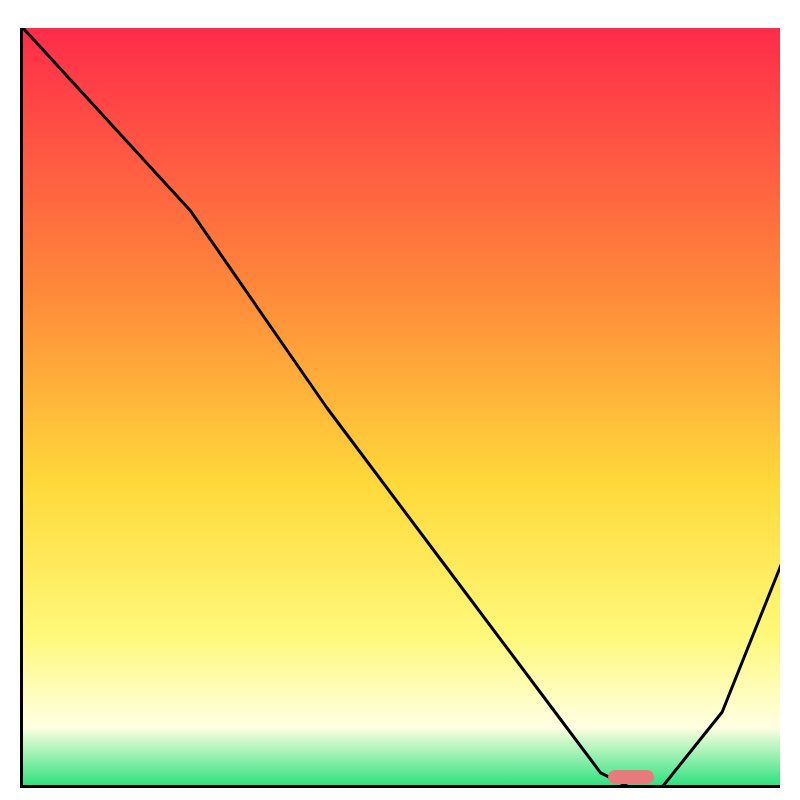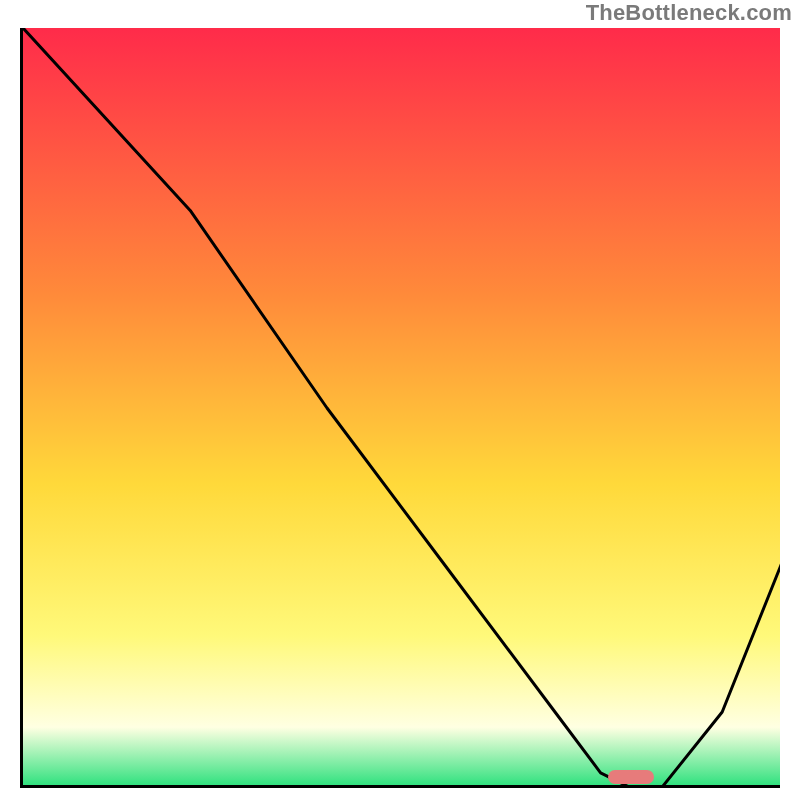--- a/index.html
+++ b/index.html
@@ -5,21 +5,20 @@
   html,body{margin:0;padding:0;width:800px;height:800px;background:#fff;font-family:Arial,Helvetica,sans-serif}
   .wrap{position:relative;width:800px;height:800px}
   .watermark{position:absolute;top:0;right:8px;font-size:22px;font-weight:600;color:#7a7a7a;letter-spacing:.2px}
   .plot{position:absolute;left:20px;top:28px;width:760px;height:760px;border-left:3px solid #000;border-bottom:3px solid #000;box-sizing:border-box;overflow:hidden}
   .plot svg{display:block}
   .marker{position:absolute;width:46px;height:14px;border-radius:7px;background:#e77b7b;left:585px;bottom:1px}
 </style>
 </head>
 <body>
 <div class="wrap">
-  <div class="watermark">TheBottleneck.com</div>
 
   <div class="plot">
     <svg width="760" height="760" viewBox="0 0 760 760">
       <defs>
         <linearGradient id="bg" x1="0" y1="0" x2="0" y2="1">
           <stop id="g0" offset="0%" stop-color="#ff2b4a"></stop>
           <stop id="g1" offset="35%" stop-color="#ff8a3a"></stop>
           <stop id="g2" offset="60%" stop-color="#ffd93a"></stop>
           <stop id="g3" offset="80%" stop-color="#fff97a"></stop>
           <stop id="g4" offset="92%" stop-color="#ffffe2"></stop>

